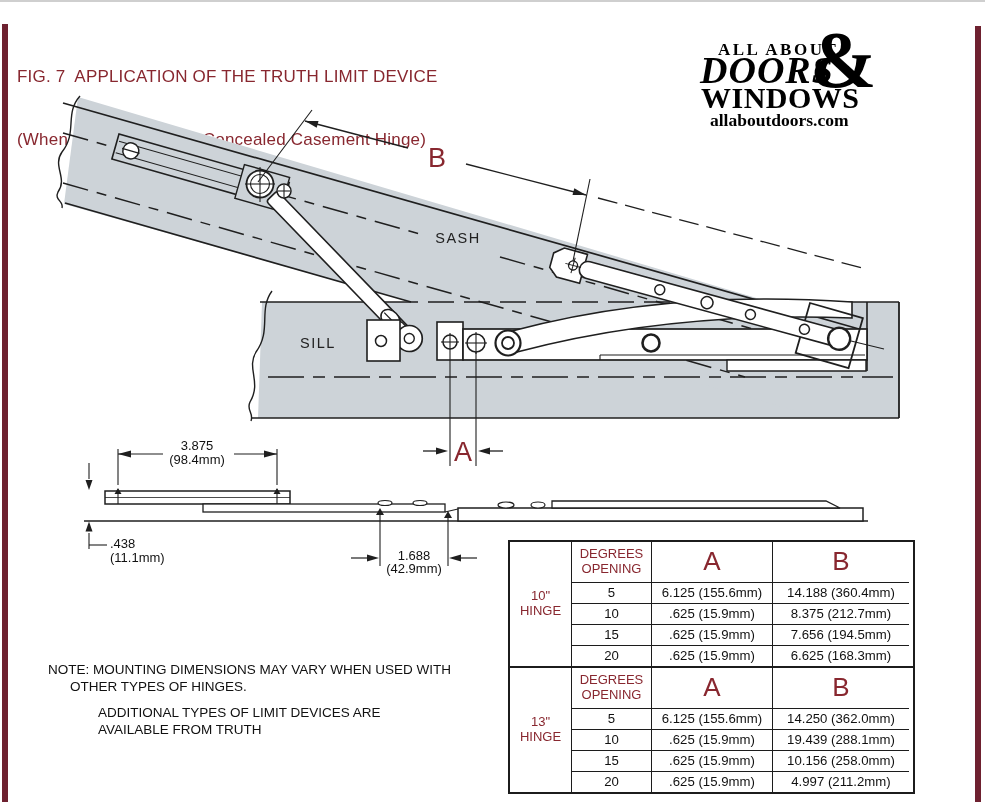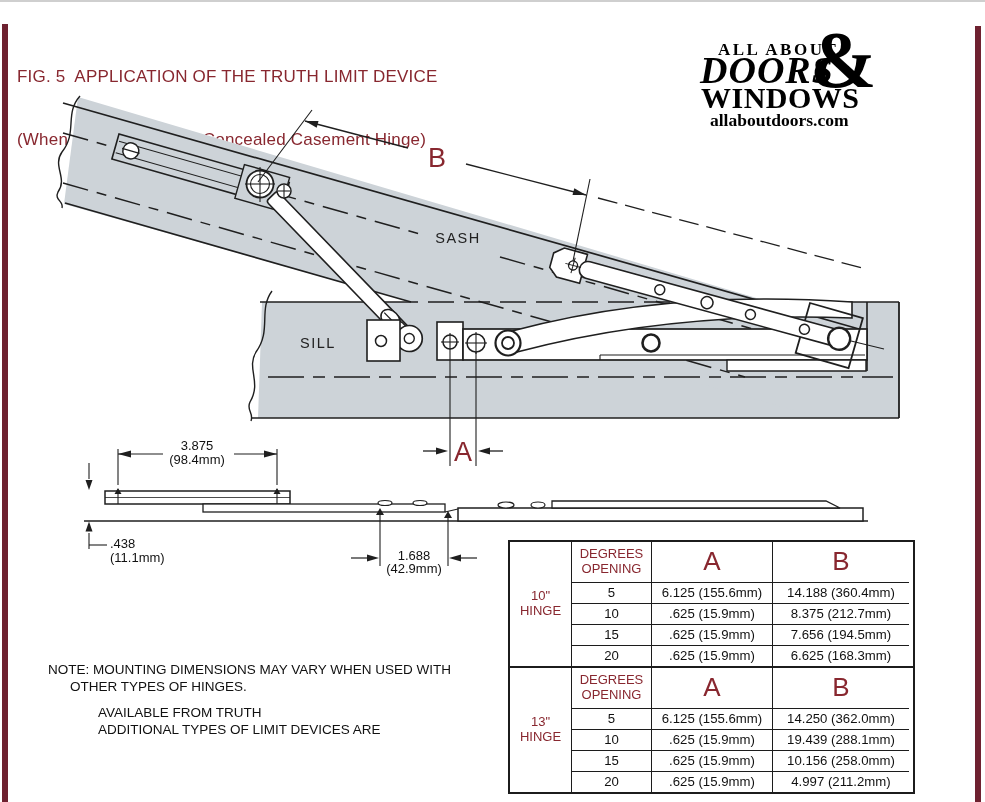--- a/index.html
+++ b/index.html
@@ -48,21 +48,21 @@
   .abhead{color:#88272f;font-size:26px;font-weight:500;}
 </style>
 </head>
 <body>
 
 <div class="abs topline"></div>
 <div class="abs vbar left"></div>
 <div class="abs vbar right"></div>
 
 <div class="abs title">
-  <div>FIG. 5  APPLICATION OF THE TRUTH LIMIT DEVICE</div>
+  <div>FIG. 7  APPLICATION OF THE TRUTH LIMIT DEVICE</div>
   <div>(When Used With Truth Concealed Casement Hinge)</div>
 </div>
 
 <div class="abs logo">
   <div class="l1">ALL ABOUT</div>
   <div class="amp">&amp;</div>
   <div class="l2">DOORS</div>
   <div class="l3">WINDOWS</div>
   <div class="l4">allaboutdoors.com</div>
 </div>
@@ -239,22 +239,22 @@
   <text x="110" y="548" class="dimtxt">.438</text>
   <text x="110" y="562" class="dimtxt">(11.1mm)</text>
   <text x="414" y="560" text-anchor="middle" class="dimtxt">1.688</text>
   <text x="414" y="573" text-anchor="middle" class="dimtxt">(42.9mm)</text>
 </svg>
 
 <div class="abs notes">
   <div>NOTE: MOUNTING DIMENSIONS MAY VARY WHEN USED WITH</div>
   <div class="in1">OTHER TYPES OF HINGES.</div>
   <div class="gap"></div>
+  <div class="in2">ADDITIONAL TYPES OF LIMIT DEVICES ARE</div>
   <div class="in2">AVAILABLE FROM TRUTH</div>
-  <div class="in2">ADDITIONAL TYPES OF LIMIT DEVICES ARE</div>
 </div>
 
 <div class="abs dtable">
 
   <div class="tsec">
     <div class="cell hingecell col1 c1">
       <div>10"</div>
       <div>HINGE</div>
     </div>
     <div class="cell deghead r1">

